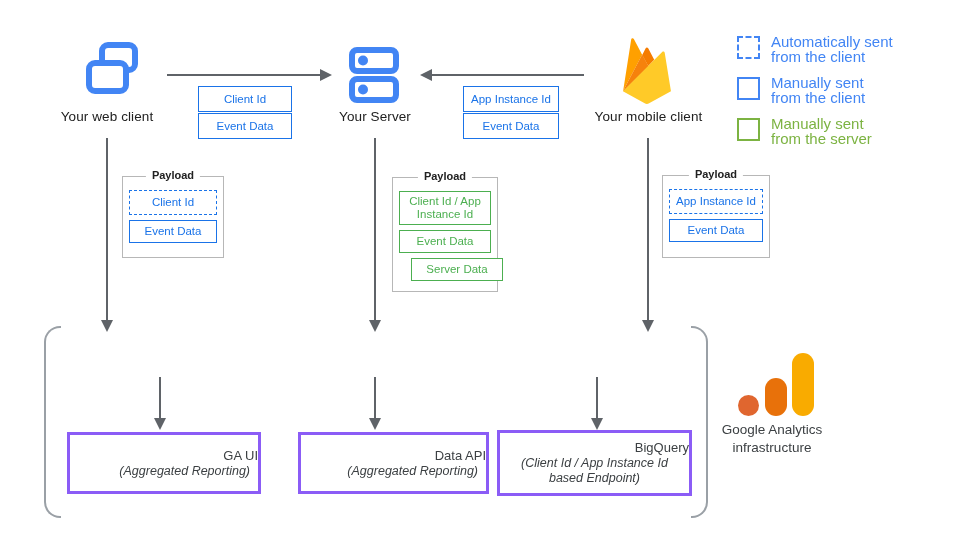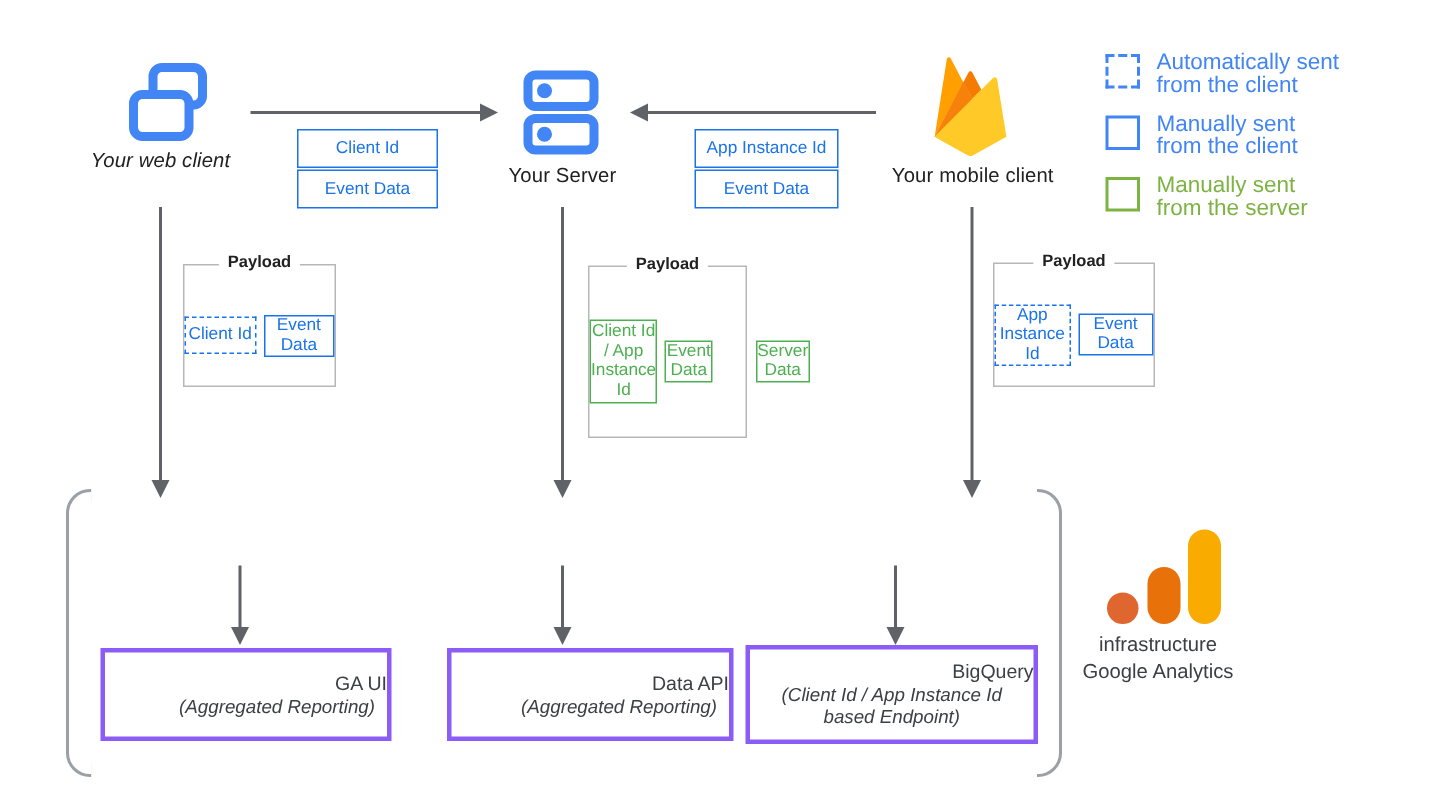--- a/index.html
+++ b/index.html
@@ -45,21 +45,21 @@
   .swatch { position:absolute; left:0; top:2px; width:19px; height:19px; background:#fff; }
   .swatch.dashed-blue { border:2px dashed #4285f4; }
   .swatch.solid-blue  { border:2px solid #4285f4; }
   .swatch.solid-green { border:2px solid #7cb342; }
   .legend-text { position:absolute; left:34px; top:0; font-size:15px; font-weight:500; line-height:15px; white-space:nowrap; }
   .legend-text.blue  { color:#4285f4; }
   .legend-text.green { color:#7cb342; }
 
   
   .payload { position:absolute; border:1px solid #b7b7b7; background:#fff;
-    display:flex; flex-direction:row; align-items:center; gap:5px; padding-top:13px; }
+    display:flex; flex-direction:column; align-items:center; gap:5px; padding-top:13px; }
   .payload-title { position:absolute; top:-8px; left:50%; transform:translateX(-50%);
     background:#fff; padding:0 6px; font-size:11px; font-weight:bold; color:#212121; white-space:nowrap; }
   .pitem { display:flex; align-items:center; justify-content:center; text-align:center;
     font-size:11.5px; font-weight:500; background:#fff; line-height:13px; }
   .pitem.dashed-blue { border:1.5px dashed #1a73e8; color:#1a73e8; }
   .pitem.solid-blue  { border:1.5px solid #1a73e8; color:#1a73e8; }
   .pitem.solid-green { border:1.5px solid #4caf50; color:#4caf50; }
 
   
   .bracket { position:absolute; width:15px; height:188px; }
@@ -88,21 +88,21 @@
 <body>
 
 <div id="canvas">
 
   <div class="abs" style="left:86px; top:42px;">
     <svg width="52" height="52" viewBox="0 0 52 52">
       <rect x="16" y="3" width="33" height="25" rx="6" fill="#fff" stroke="#4285F4" stroke-width="6"></rect>
       <rect x="3" y="21" width="37" height="28" rx="6" fill="#fff" stroke="#4285F4" stroke-width="6"></rect>
     </svg>
   </div>
-  <div class="client-label" style="left:47px; top:99px; width:120px;font-style:italic;">Your web client</div>
+  <div class="client-label" style="left:47px; top:109px; width:120px;">Your web client</div>
 
   <div class="h-arrow" style="left:167px; top:69px; width:165px;">
     <div class="line" style="left:0; right:10px;"></div>
       <div class="ah-right"></div>
   </div>
   <div class="tag" style="left:198px; top:86px; width:92px; height:24px;">Client Id</div>
   <div class="tag" style="left:198px; top:113px; width:92px; height:24px;">Event Data</div>
 
   <div class="abs" style="left:348px; top:46px;">
     <svg width="52" height="58" viewBox="0 0 52 58">
@@ -216,17 +216,17 @@
     <div class="output-title">BigQuery</div>
     <div class="output-sub">(Client Id / App Instance Id based Endpoint)</div>
   </div>
 
   <div>
     <div class="ga-dot" style="left:738px; top:395px;"></div>
     <div class="ga-bar mid" style="left:765px; top:378px;"></div>
     <div class="ga-bar tall" style="left:792px; top:353px;"></div>
   </div>
   <div class="ga-text" style="left:688px; top:421px; width:168px;">
+    <div>Google Analytics</div>
     <div>infrastructure</div>
-    <div>Google Analytics</div>
   </div>
 
 </div>
 
 </body></html>

